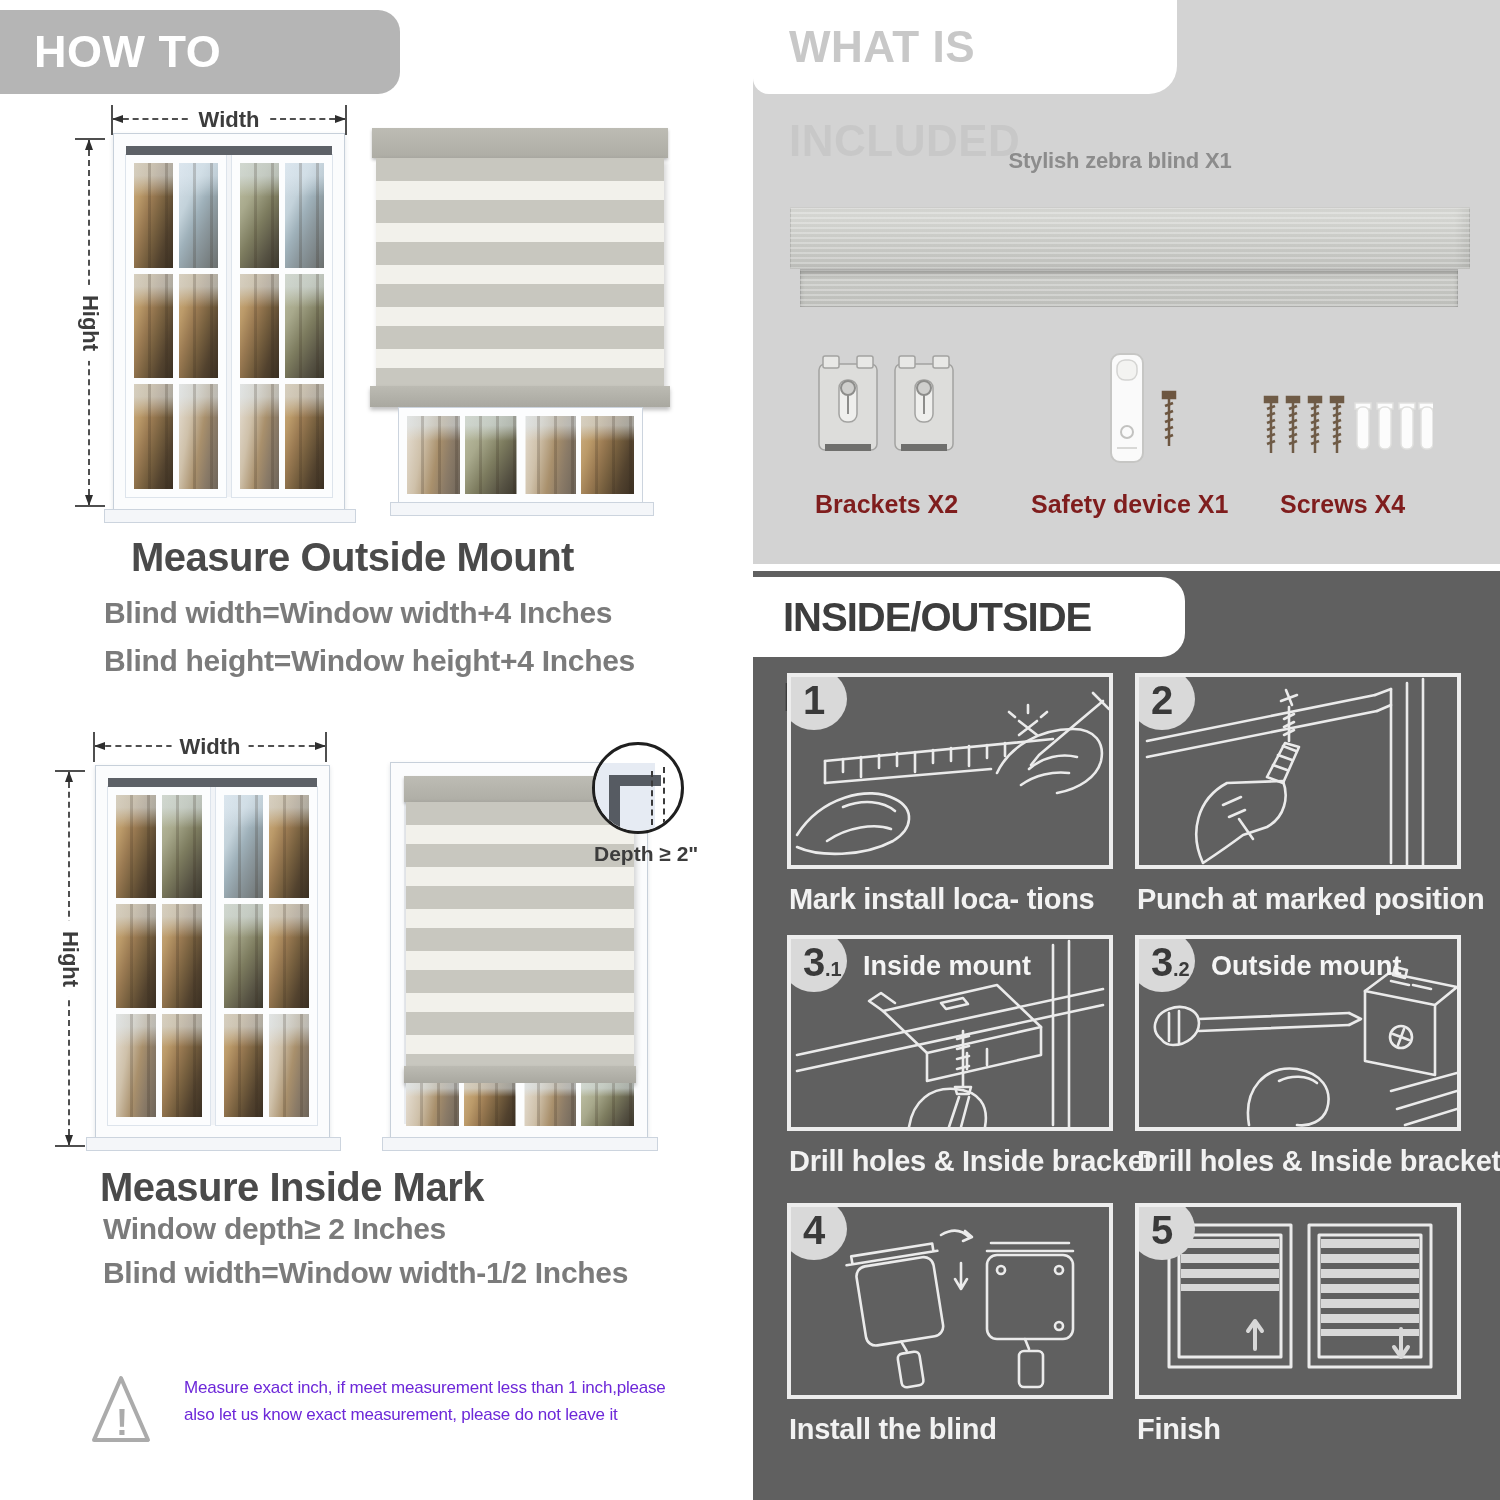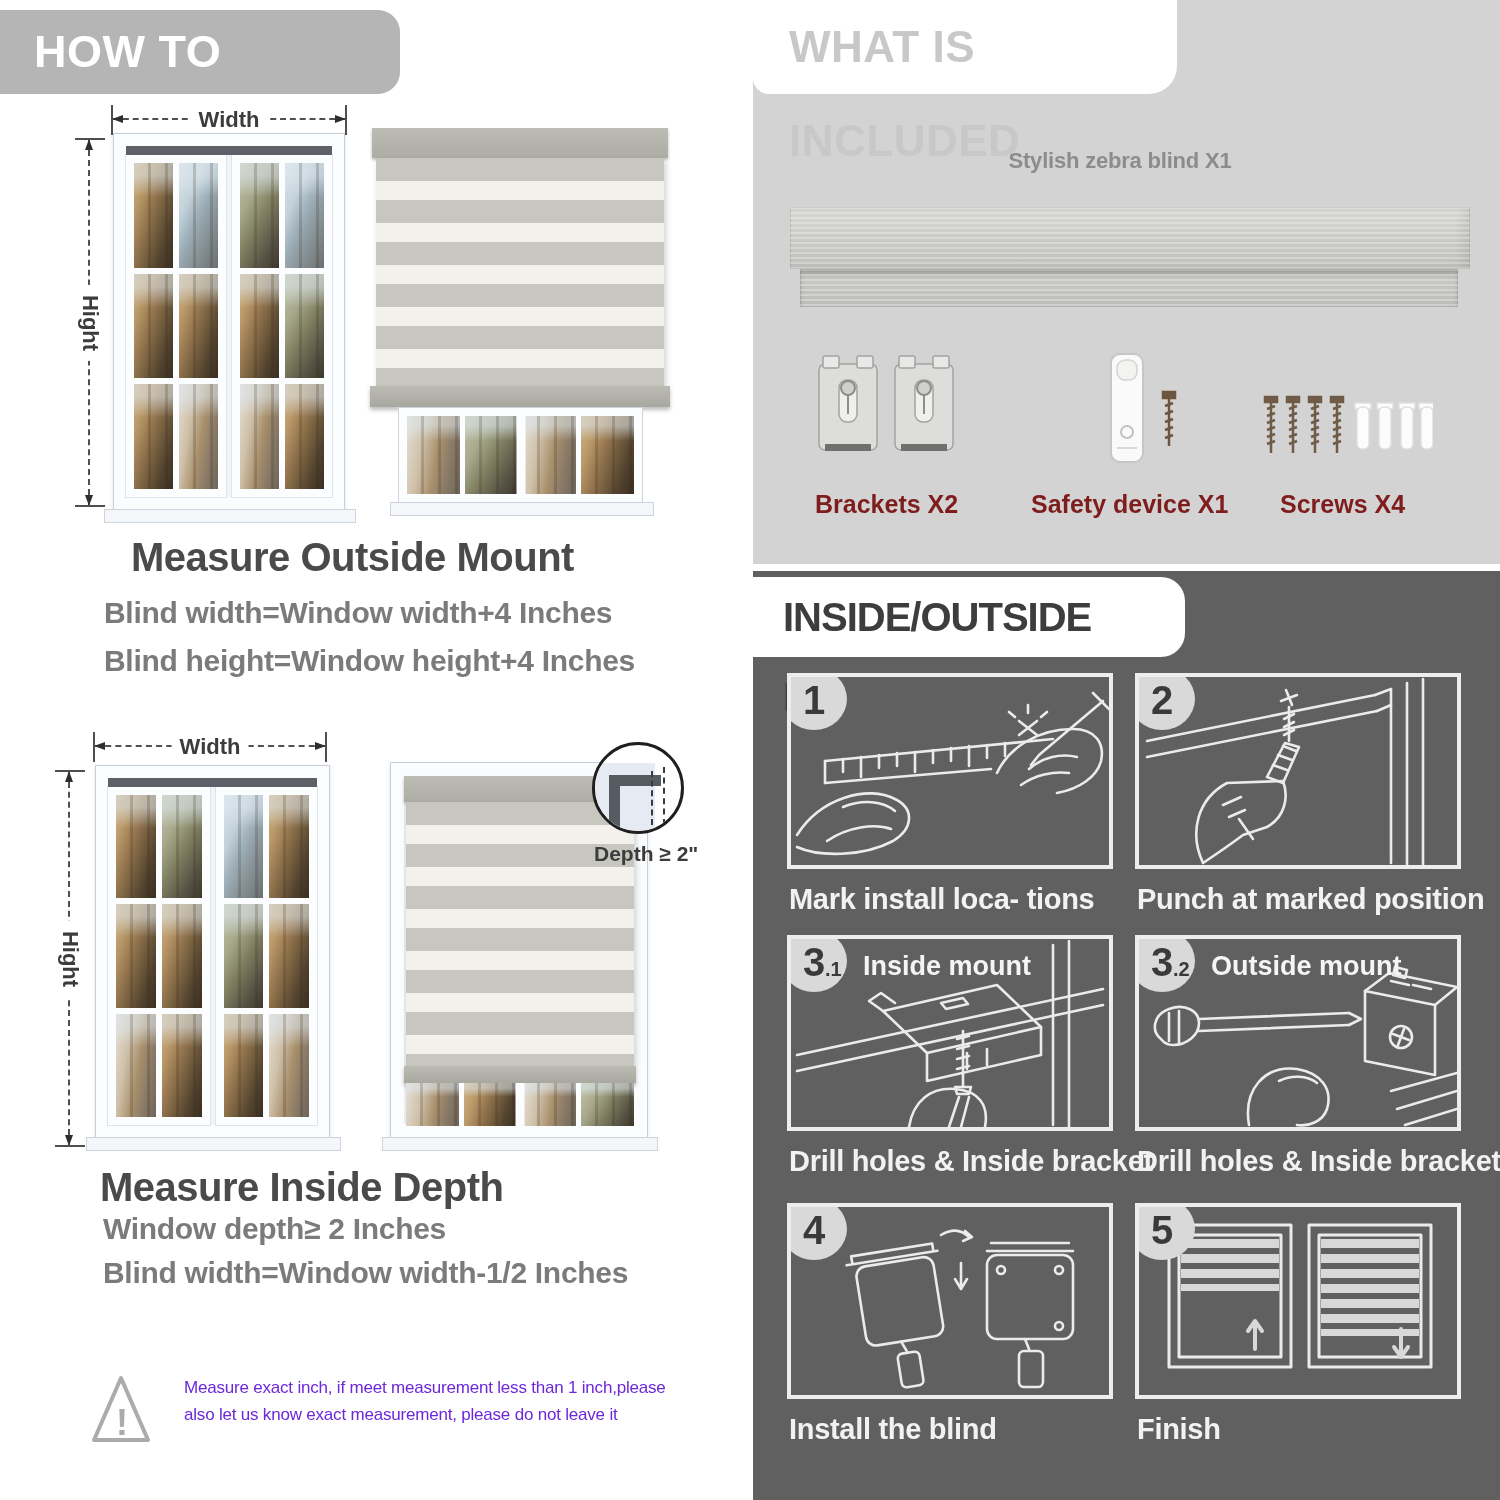--- a/index.html
+++ b/index.html
@@ -224,21 +224,21 @@
   <div class="abs win-sill" style="left:382px;top:1137px;width:274px;"></div>
 
   <div class="abs depth-circle" style="left:592px;top:742px;">
     <div class="dc-frame"></div>
     <div class="dc-l"></div>
     <div class="dc-dash1"></div>
     <div class="dc-dash2"></div>
   </div>
   <div class="abs depth-lab" style="left:594px;top:842px;">Depth ≥ 2"</div>
 
-  <div class="abs sec-title" style="left:100px;top:1165px;">Measure Inside Depth</div>
+  <div class="abs sec-title" style="left:100px;top:1165px;">Measure Inside Mark</div>
   <div class="abs sec-line" style="left:103px;top:1212px;">Window depth≥ 2 Inches</div>
   <div class="abs sec-line" style="left:103px;top:1256px;">Blind width=Window width-1/2 Inches</div>
 
   <svg class="abs" style="left:90px;top:1372px;" width="62" height="76" viewBox="0 0 62 76">
     <path d="M31,6 L58,68 L4,68 Z" fill="none" stroke="#ababab" stroke-width="4" stroke-linejoin="round"></path>
   </svg>
   <div class="abs warn-mark" style="left:116px;top:1402px;">!</div>
   <div class="abs warn-text" style="left:184px;top:1374px;">Measure exact inch, if meet measurement less than 1 inch,please also let us know exact measurement, please do not leave it</div>
 
   <div class="abs panel-light">

